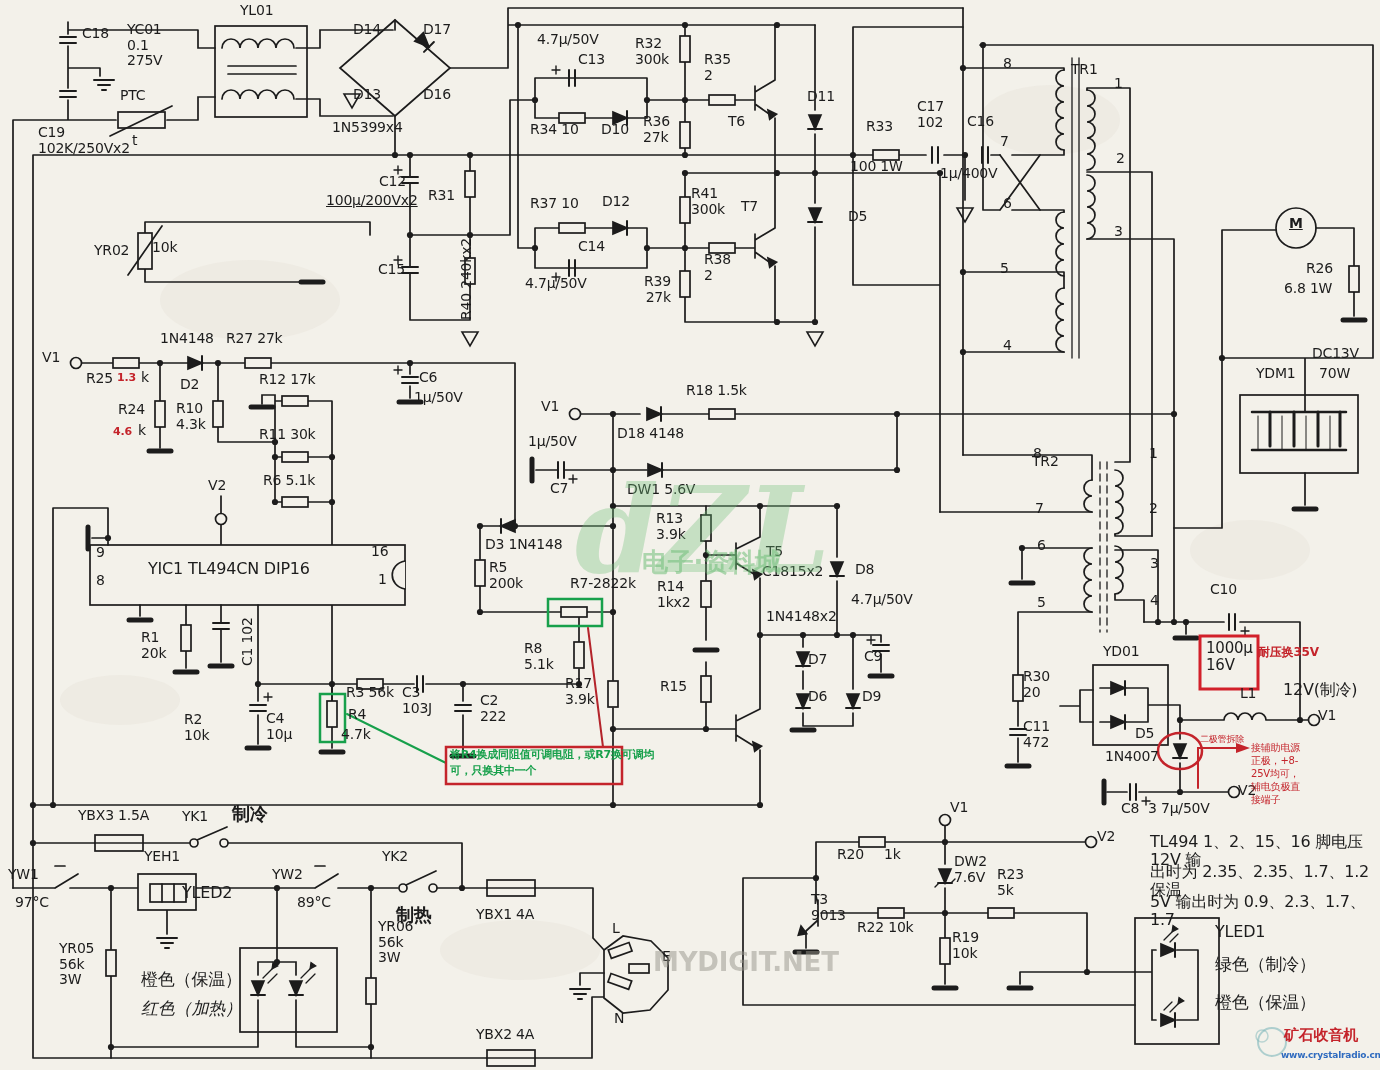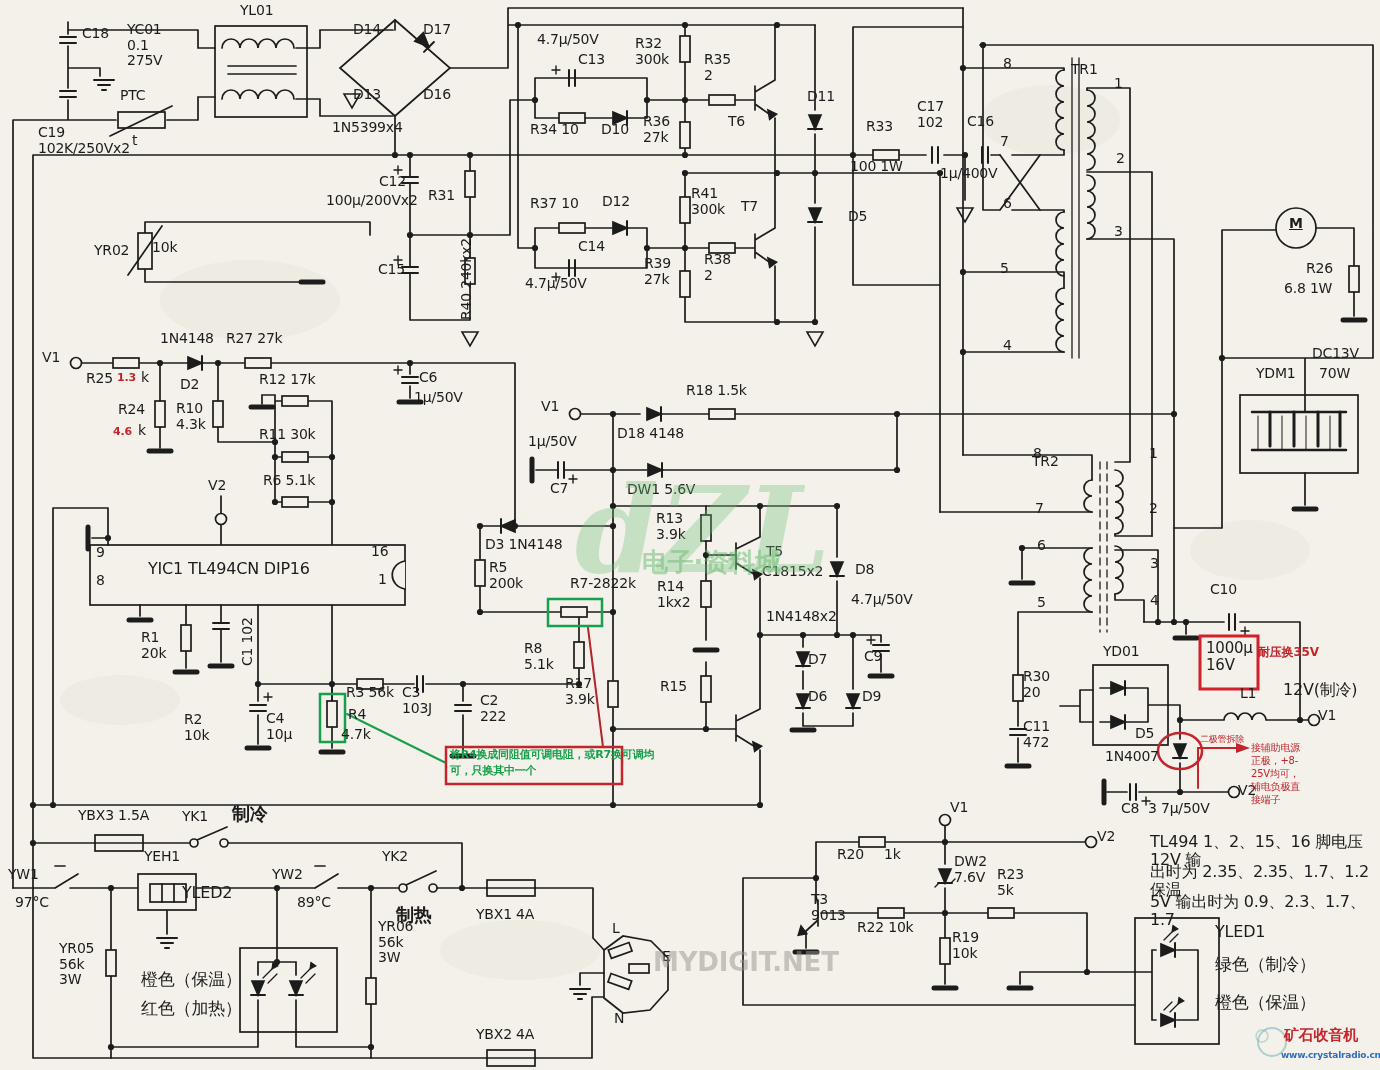--- a/index.html
+++ b/index.html
@@ -417,21 +417,21 @@
 102K/250Vx2</span>
       <span class="lab" style="left: 240px; top: 3px;">YL01</span>
       <span class="lab" style="left: 353px; top: 22px;">D14</span>
       <span class="lab" style="left: 423px; top: 22px;">D17</span>
       <span class="lab" style="left: 353px; top: 87px;">D13</span>
       <span class="lab" style="left: 423px; top: 87px;">D16</span>
       <span class="lab" style="left: 332px; top: 120px;">1N5399x4</span>
       <span class="lab" style="left: 94px; top: 243px;">YR02</span>
       <span class="lab" style="left: 152px; top: 240px;">10k</span>
       <span class="lab" style="left: 379px; top: 174px;">C12</span>
-      <span class="lab" style="left: 326px; top: 193px;">100µ/200Vx2</span>
+      <span class="lab" style="left: 326px; top: 193px; text-decoration: underline;">100µ/200Vx2</span>
       <span class="lab" style="left: 428px; top: 188px;">R31</span>
       <span class="lab" style="left: 378px; top: 262px;">C15</span>
       <span class="lab vert" style="left: 459px; top: 320px;">R40  240kx2</span>
       <span class="lab" style="left: 160px; top: 331px;">1N4148</span>
       <span class="lab" style="left: 226px; top: 331px;">R27  27k</span>
       <span class="lab" style="left: 42px; top: 350px;">V1</span>
       <span class="lab" style="left: 86px; top: 371px;">R25</span>
       <span class="lab red hs" style="left: 117px; top: 372px;">1.3</span>
       <span class="lab" style="left: 141px; top: 370px;">k</span>
       <span class="lab" style="left: 180px; top: 377px;">D2</span>
@@ -507,21 +507,21 @@
       <span class="lab" style="left: 807px; top: 89px; text-align: center;">D11</span>
       <span class="lab" style="left: 530px; top: 196px;">R37  10</span>
       <span class="lab" style="left: 602px; top: 194px;">D12</span>
       <span class="lab" style="left: 578px; top: 239px;">C14</span>
       <span class="lab" style="left: 525px; top: 276px;">4.7µ/50V</span>
       <span class="lab" style="left: 691px; top: 186px;">R41
 300k</span>
       <span class="lab" style="left: 741px; top: 199px;">T7</span>
       <span class="lab" style="left: 704px; top: 252px;">R38
 2</span>
-      <span class="lab" style="left: 644px; top: 256px;">R39
+      <span class="lab" style="left: 644px; top: 274px; text-align: right;">R39
 27k</span>
       <span class="lab" style="left: 848px; top: 209px;">D5</span>
       <span class="lab" style="left: 866px; top: 119px;">R33</span>
       <span class="lab" style="left: 850px; top: 159px;">100  1W</span>
       <span class="lab" style="left: 917px; top: 99px;">C17
 102</span>
       <span class="lab" style="left: 967px; top: 114px;">C16</span>
       <span class="lab" style="left: 940px; top: 166px;">1µ/400V</span>
       <span class="lab" style="left: 1071px; top: 62px;">TR1</span>
       <span class="lab" style="left: 1003px; top: 56px;">8</span>
@@ -583,21 +583,21 @@
       <span class="lab b" style="left: 232px; top: 804px; font-size: 18px;">制冷</span>
       <span class="lab" style="left: 8px; top: 867px;">YW1</span>
       <span class="lab" style="left: 15px; top: 895px;">97°C</span>
       <span class="lab" style="left: 144px; top: 849px;">YEH1</span>
       <span class="lab" style="left: 272px; top: 867px;">YW2</span>
       <span class="lab" style="left: 297px; top: 895px;">89°C</span>
       <span class="lab" style="left: 382px; top: 849px;">YK2</span>
       <span class="lab b" style="left: 396px; top: 905px; font-size: 18px;">制热</span>
       <span class="lab" style="left: 182px; top: 884px; font-size: 16px;">YLED2</span>
       <span class="lab" style="left: 141px; top: 970px; font-size: 17px;">橙色（保温）</span>
-      <span class="lab" style="left: 141px; top: 999px; font-size: 17px;">红色（加热）</span>
+      <span class="lab" style="left: 141px; top: 999px; font-size: 17px; font-style: italic;">红色（加热）</span>
       <span class="lab" style="left: 59px; top: 941px;">YR05
 56k
 3W</span>
       <span class="lab" style="left: 378px; top: 919px;">YR06
 56k
 3W</span>
       <span class="lab" style="left: 476px; top: 907px;">YBX1  4A</span>
       <span class="lab" style="left: 612px; top: 921px;">L</span>
       <span class="lab" style="left: 662px; top: 949px;">E</span>
       <span class="lab" style="left: 614px; top: 1011px;">N</span>

